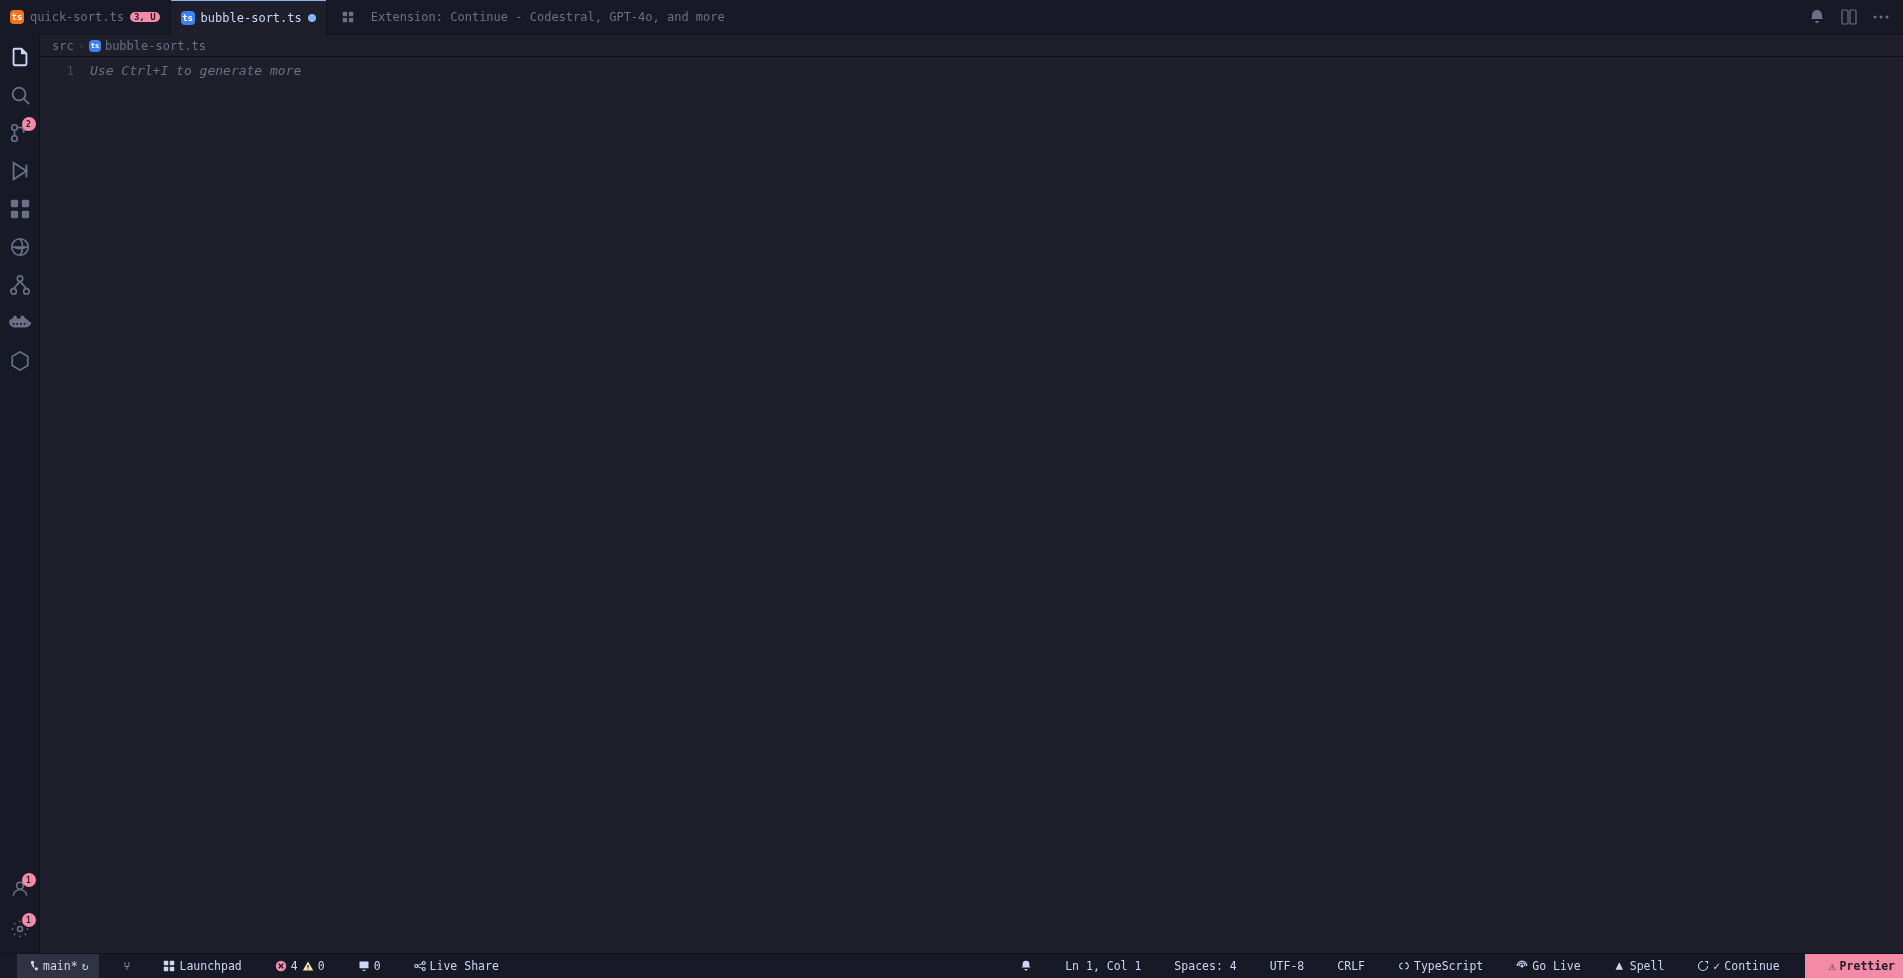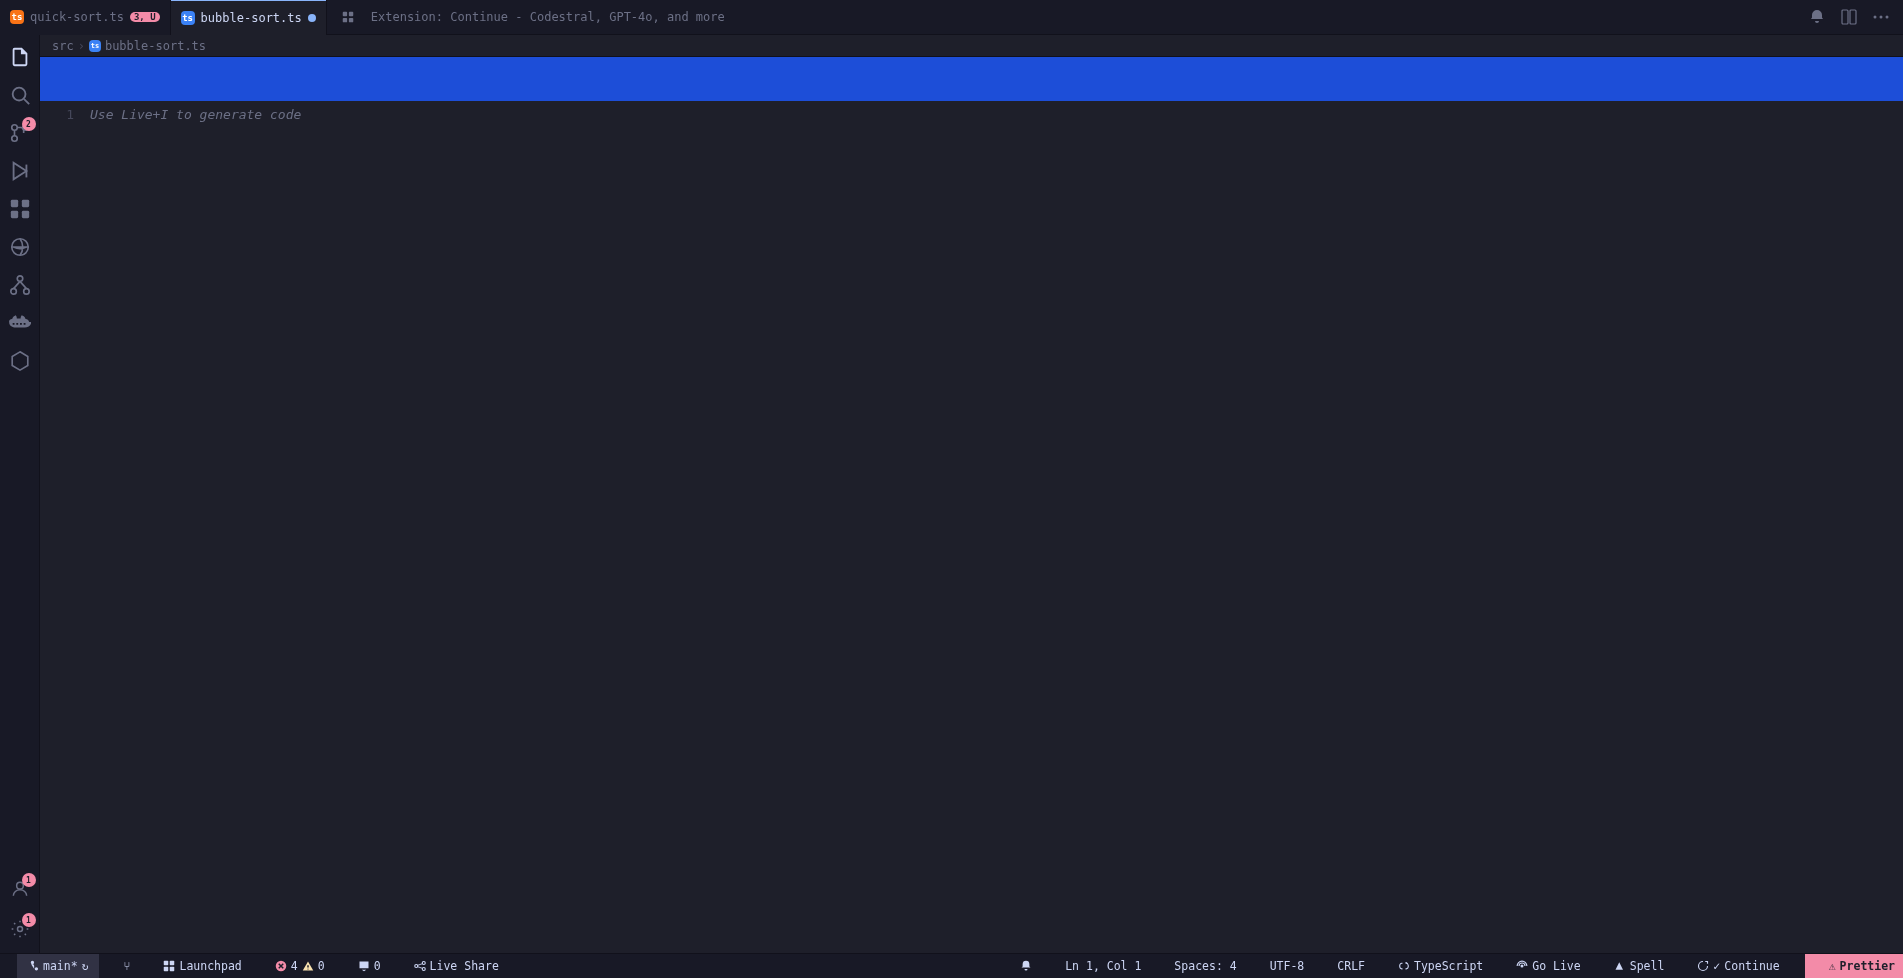--- a/index.html
+++ b/index.html
@@ -162,23 +162,22 @@
       align-items: center;
       padding-bottom: 4px;
       gap: 2px;
     }
 
     
     .editor-area {
       flex: 1;
       display: flex;
       flex-direction: column;
-      background: #1d4ed8;
+      background: #eab308;
       overflow: hidden;
-      gap: 44px;
     }
 
     
     .breadcrumb {
       height: 22px;
       background: #1e1f2a;
       display: flex;
       align-items: center;
       padding: 0 12px;
       gap: 4px;
@@ -439,21 +438,21 @@
     <div class="code-editor">
 
       <div class="ruler" style="left: 680px;"></div>
       <div class="ruler" style="left: 940px;"></div>
 
       <div class="line-numbers">
         <div class="line-num">1</div>
       </div>
       <div class="code-content">
         <div class="code-line">
-          <span>Use Live+I to generate code</span>
+          <span>Use Ctrl+I to generate more</span>
         </div>
       </div>
     </div>
   </div>
 </div>
 
 <div class="statusbar">
   <div class="status-left">
 
     <div class="status-item git">

